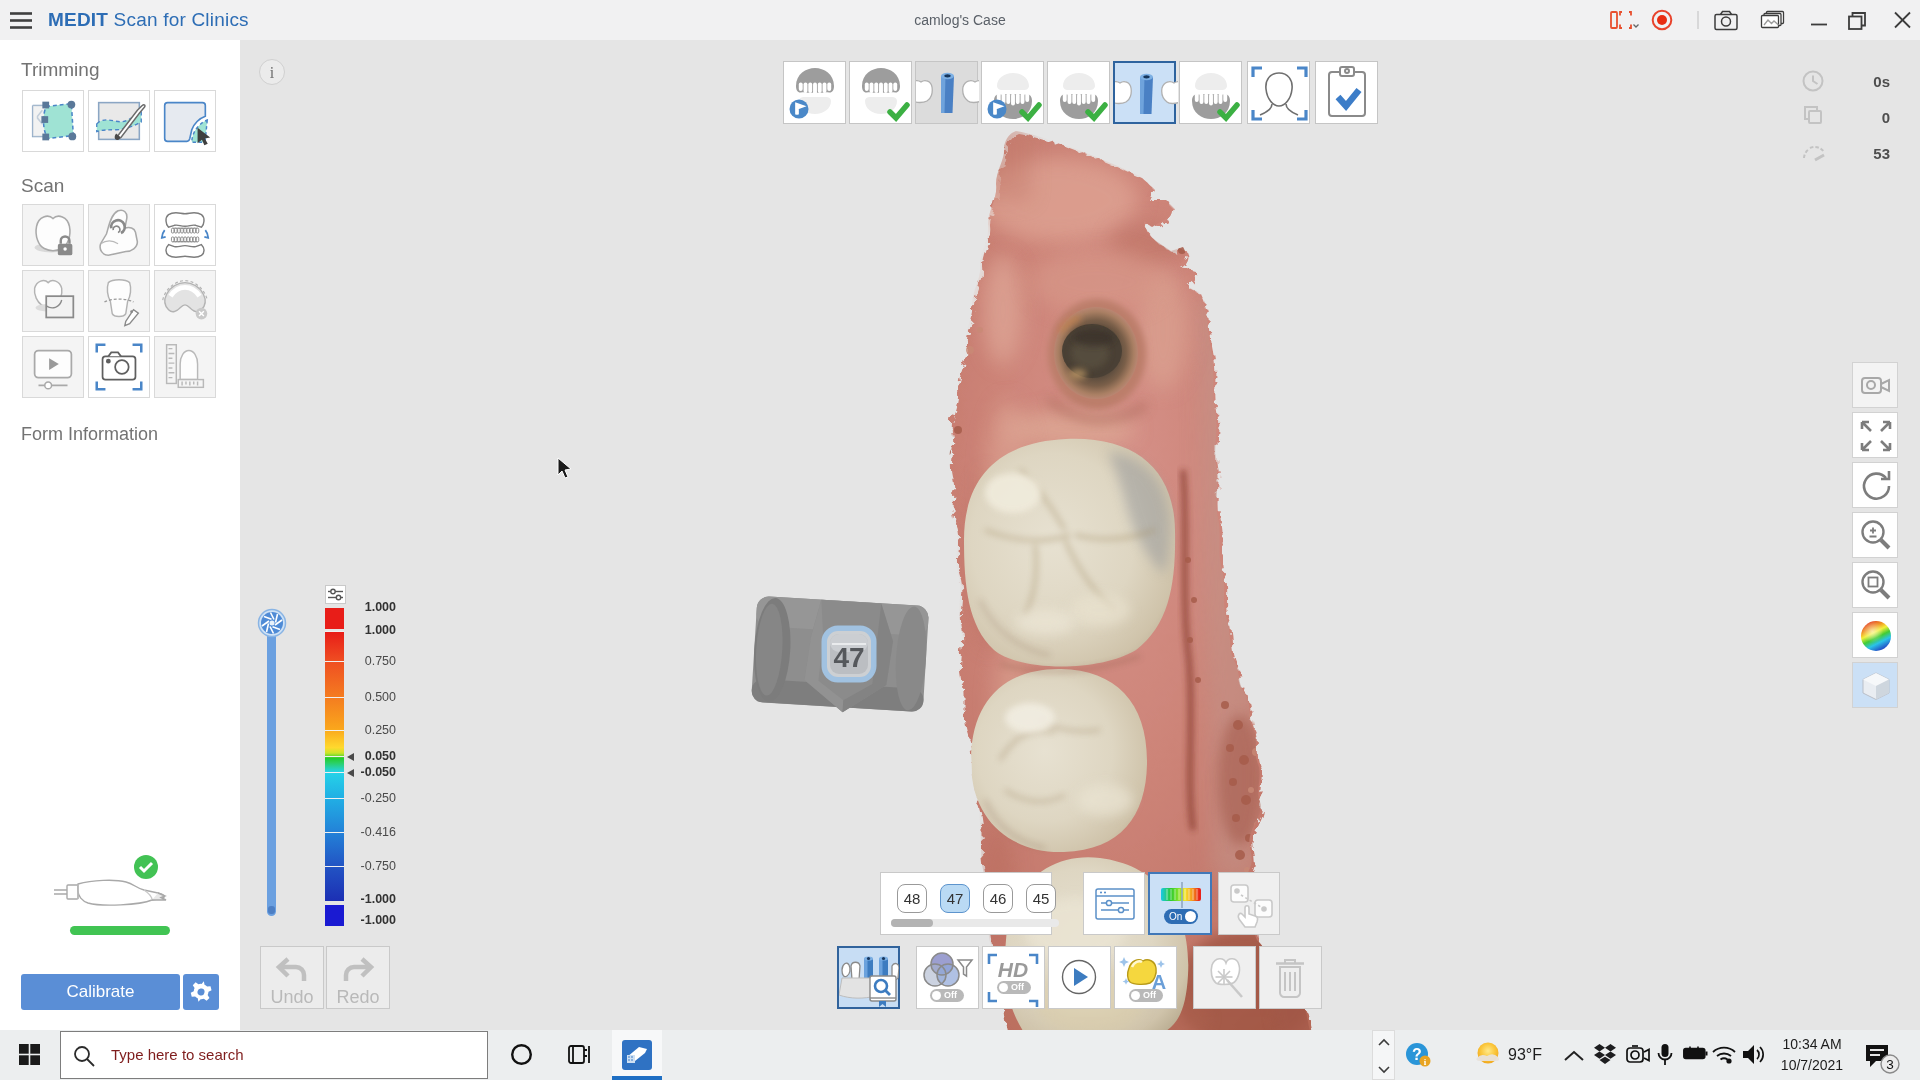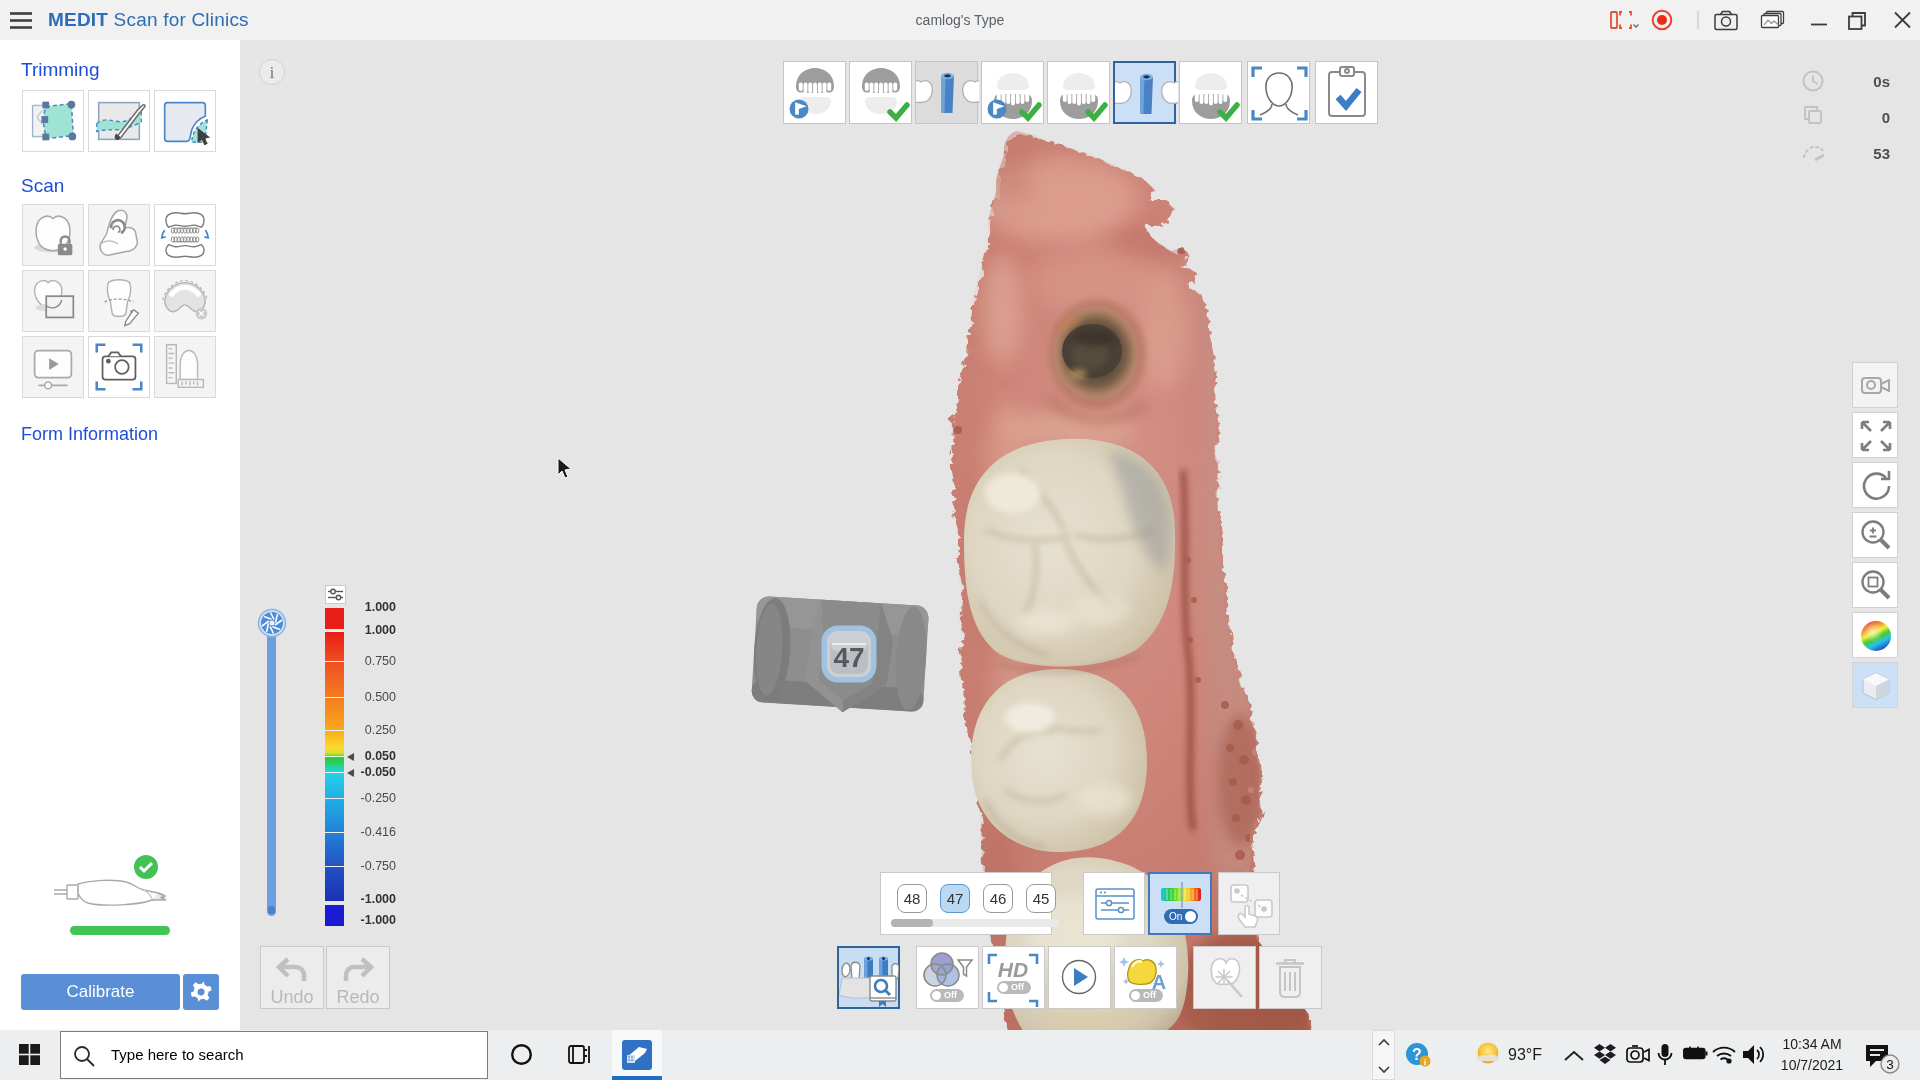--- a/index.html
+++ b/index.html
@@ -6,21 +6,21 @@
   html,body { width:1920px; height:1080px; overflow:hidden; font-family:"Liberation Sans", sans-serif; }
   body { position:relative; background:#e5e5e5; }
   .abs { position:absolute; }
   
   #titlebar { left:0; top:0; width:1920px; height:40px; background:#f1f1f2; }
   #apptitle { left:48px; top:9px; font-size:19px; color:#2d6db5; letter-spacing:0.2px; }
   #apptitle b { font-weight:bold; }
   #casetitle { left:0; top:12px; width:1920px; text-align:center; font-size:14px; color:#5a6068; }
   
   #sidebar { left:0; top:40px; width:240px; height:990px; background:#ffffff; }
-  .side-label { position:absolute; left:21px; font-size:19px; color:#1d4ed8; }
+  .side-label { position:absolute; left:21px; font-size:19px; color:#737373; }
   .tbtn { position:absolute; width:62px; height:62px; background:#fff; border:1px solid #d9d9d9; }
   .tbtn.dis { background:#f4f4f4; }
   .stage { position:absolute; width:63px; height:63px; background:#fff; border:1px solid #c5c5c5; }
   .stage.sel { background:#cbe0f6; border:2px solid #2e639e; }
   .rbtn { position:absolute; left:1852px; width:46px; height:46px; background:#fff; border:1px solid #d2d2d2; }
   .rbtn.dis { background:#f3f3f3; }
   .rbtn.sel { background:#cbe0f6; }
   .statnum { position:absolute; font-size:15px; font-weight:bold; color:#4e4e4e; text-align:right; width:40px; }
   
   .hlab { position:absolute; left:352px; width:44px; text-align:right; font-size:12.5px; color:#4a4a4a; }
@@ -34,21 +34,21 @@
   .bbtn.sel { background:#c7ddf4; border:2px solid #31639c; }
   .offpill { position:absolute; width:34px; height:13px; border-radius:7px; background:#b9b9b9; }
   .offpill .knob { position:absolute; left:2px; top:2px; width:9px; height:9px; border-radius:50%; background:#fff; }
   .offpill .txt { position:absolute; left:14px; top:1px; font-size:9px; font-weight:bold; color:#fff; }
   
   .unre { position:absolute; top:946px; width:64px; height:63px; background:#ececec; border:1px solid #c9c9c9; color:#b5b5b5; text-align:center; }
   .unre .lbl { position:absolute; left:0; width:100%; top:40px; font-size:18px; color:#b9b9b9; }
   
   #taskbar { left:0; top:1030px; width:1920px; height:50px; background:#eceeef; }
   #searchbox { position:absolute; left:60px; top:1031px; width:428px; height:48px; background:#fff; border:1px solid #7d7d7d; }
-  #searchbox span { position:absolute; left:50px; top:14px; font-size:15px; color:#000000; }
+  #searchbox span { position:absolute; left:50px; top:14px; font-size:15px; color:#7f1d1d; }
   .traytxt { position:absolute; font-size:14px; color:#1c1c1c; }
 </style>
 </head>
 <body>
 
 <svg class="abs" style="left:0;top:40px" width="1920" height="990" viewBox="0 40 1920 990">
   <defs>
     <radialGradient id="gumg" cx="45%" cy="38%" r="75%">
       <stop offset="0%" stop-color="#d6928a"></stop>
       <stop offset="45%" stop-color="#cd8478"></stop>
@@ -197,21 +197,21 @@
 
 <div id="titlebar" class="abs"></div>
 <svg class="abs" style="left:10px;top:12px" width="22" height="17" viewBox="0 0 22 17">
   <g stroke="#3f3f3f" stroke-width="2.6">
       <line x1="0" y1="1.5" x2="22" y2="1.5"></line>
       <line x1="0" y1="8.5" x2="22" y2="8.5"></line>
       <line x1="0" y1="15.5" x2="22" y2="15.5"></line>
     </g>
 </svg>
 <div id="apptitle" class="abs"><b>MEDIT</b> Scan for Clinics</div>
-<div id="casetitle" class="abs">camlog's Type</div>
+<div id="casetitle" class="abs">camlog's Case</div>
 
 <svg class="abs" style="left:1608px;top:8px" width="306" height="24" viewBox="0 0 306 24">
 
   <g stroke="#e8502f" stroke-width="1.8" fill="none">
     <rect x="3" y="4" width="6" height="16" rx="1"></rect>
     <path d="M14,4 h-2 v3.5 M21,4 h2 v3.5 M14,20 h-2 v-3.5 M21,20 h2 v-3.5"></path>
   </g>
   <path d="M25.5,16.5 l2.5,2.5 l2.5,-2.5" stroke="#666" stroke-width="1.3" fill="none"></path>
 
   <circle cx="54" cy="12" r="9.3" fill="none" stroke="#e8432c" stroke-width="2"></circle>

